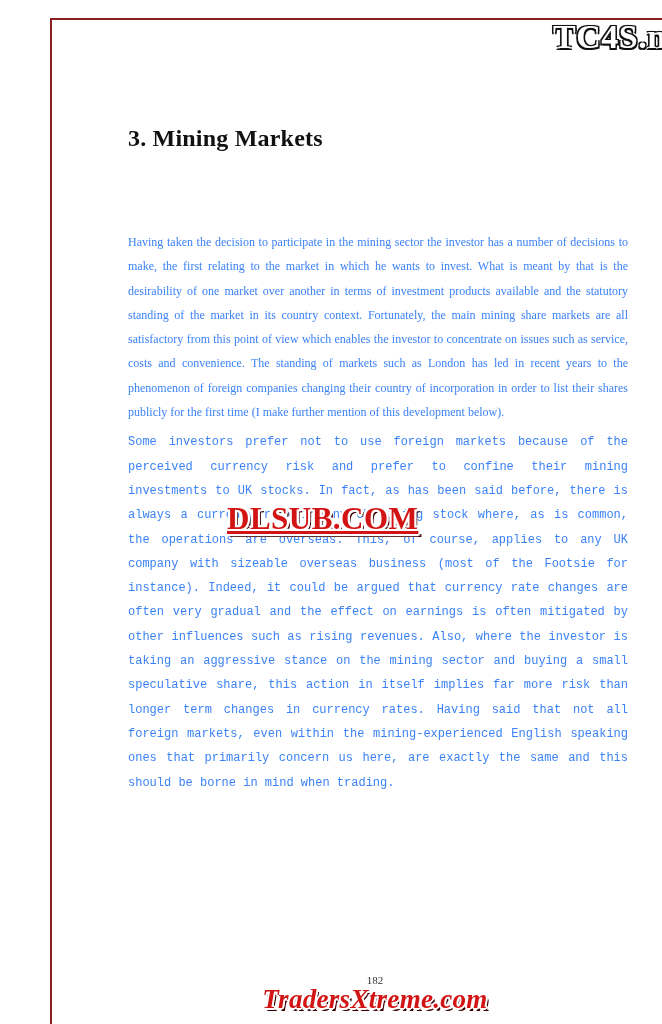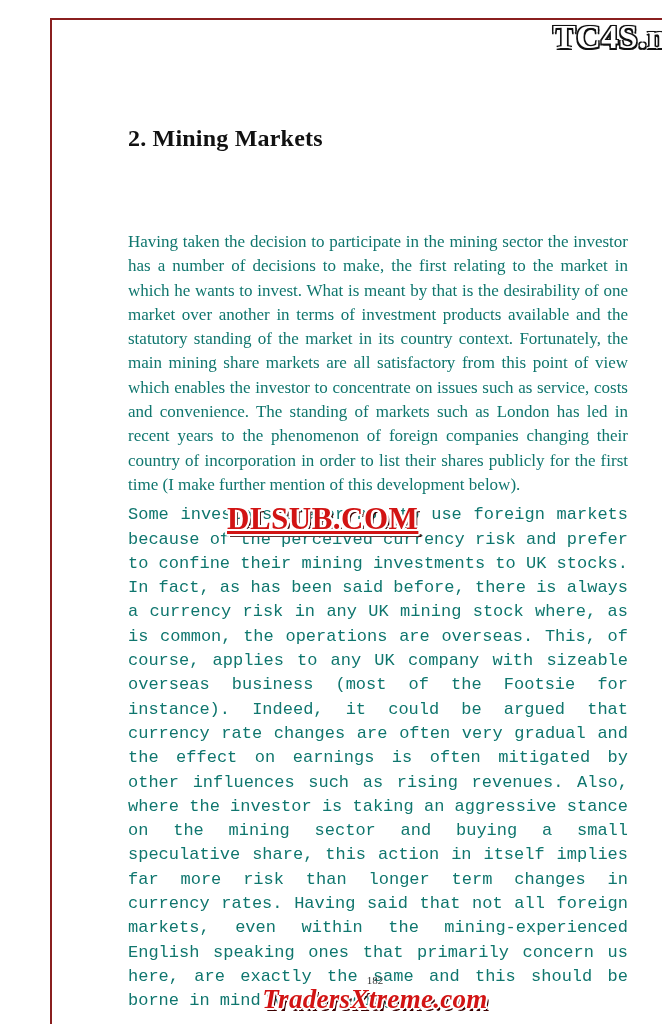--- a/index.html
+++ b/index.html
@@ -63,23 +63,23 @@
     letter-spacing: 0.2px;
   }
 
   
   .body-text {
     position: absolute;
     left: 84px;
     top: 218px;
     width: 500px;
     font-family: "Liberation Serif", serif;
-    font-size: 17px;
+    font-size: 12px;
     line-height: 24.3px;
-    color: #0f766e;
+    color: #3b82f6;
     text-align: justify;
     text-justify: inter-word;
   }
   .body-text p {
     margin: 0 0 6px 0;
   }
   .body-text p:last-child {
     margin-bottom: 0;
     font-family: Liberation Mono, monospace;
   }
@@ -140,21 +140,21 @@
 </style>
 </head>
 <body>
 
 <div class="page-inner">
 
   <div class="page-border"></div>
 
   <div class="watermark-top">TC4S.net</div>
 
-  <h1 class="chapter-title">2. Mining Markets</h1>
+  <h1 class="chapter-title">3. Mining Markets</h1>
 
   <div class="body-text">
     <p>Having taken the decision to participate in the mining sector the investor has a number of decisions to make, the first relating to the market in which he wants to invest. What is meant by that is the desirability of one market over another in terms of investment products available and the statutory standing of the market in its country context. Fortunately, the main mining share markets are all satisfactory from this point of view which enables the investor to concentrate on issues such as service, costs and convenience. The standing of markets such as London has led in recent years to the phenomenon of foreign companies changing their country of incorporation in order to list their shares publicly for the first time (I make further mention of this development below).</p>
     <p>Some investors prefer not to use foreign markets because of the perceived currency risk and prefer to confine their mining investments to UK stocks. In fact, as has been said before, there is always a currency risk in any UK mining stock where, as is common, the operations are overseas. This, of course, applies to any UK company with sizeable overseas business (most of the Footsie for instance). Indeed, it could be argued that currency rate changes are often very gradual and the effect on earnings is often mitigated by other influences such as rising revenues. Also, where the investor is taking an aggressive stance on the mining sector and buying a small speculative share, this action in itself implies far more risk than longer term changes in currency rates. Having said that not all foreign markets, even within the mining-experienced English speaking ones that primarily concern us here, are exactly the same and this should be borne in mind when trading.</p>
   </div>
 
   <div class="watermark-center">DLSUB.COM</div>
 
   <div class="page-number">182</div>
 

